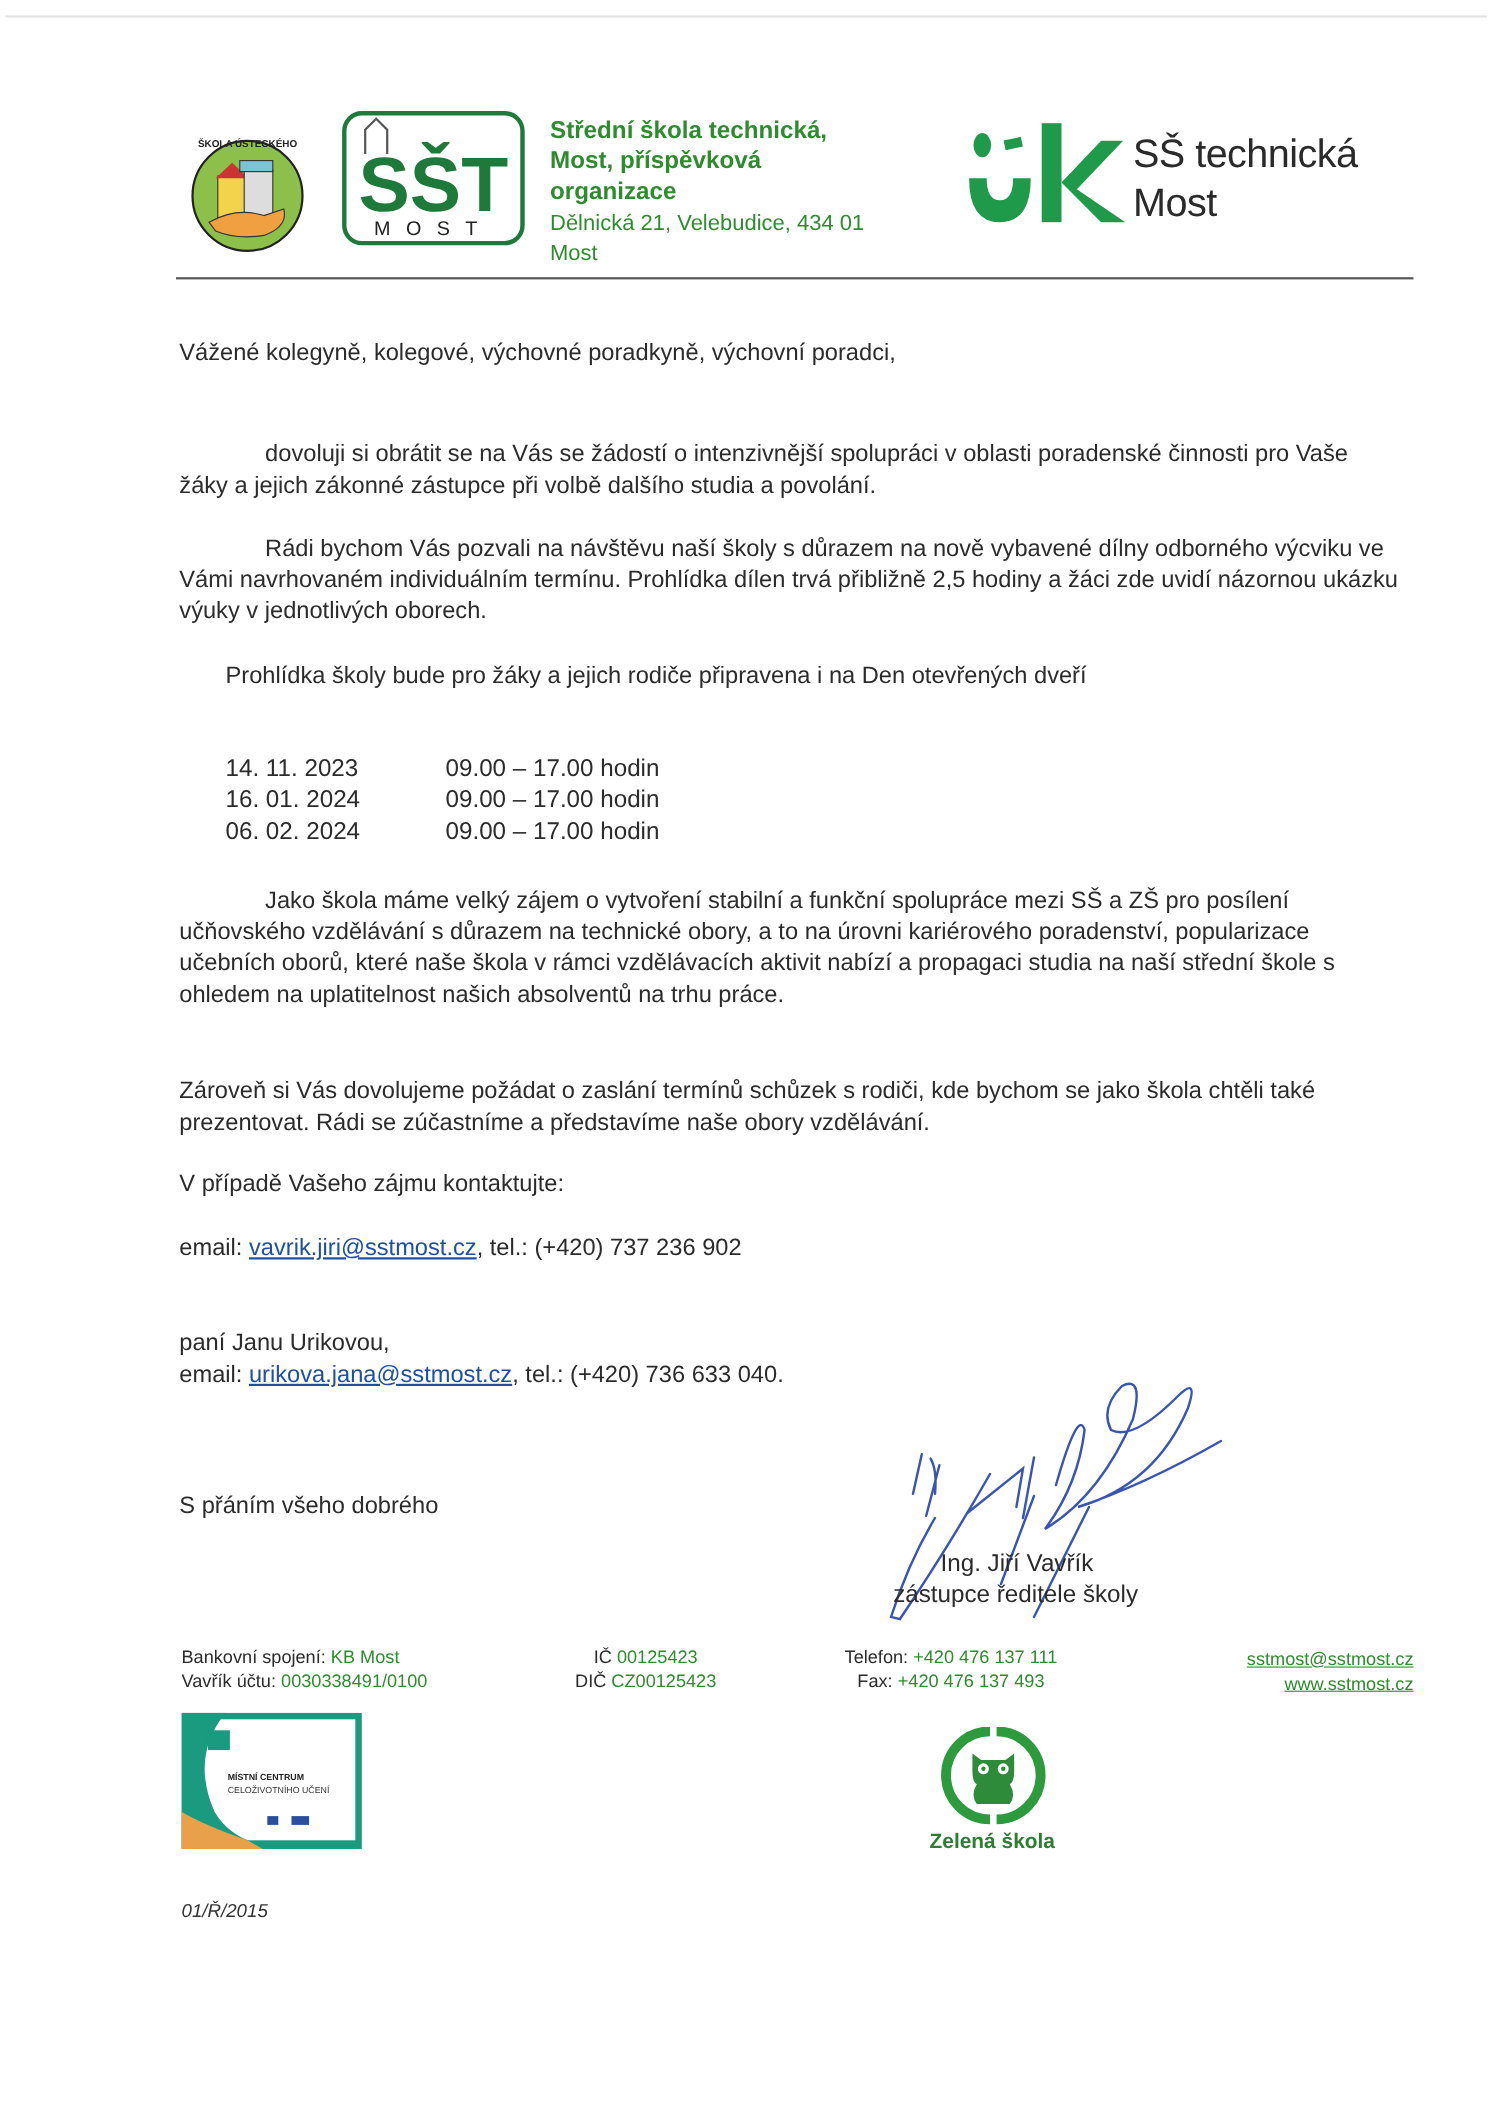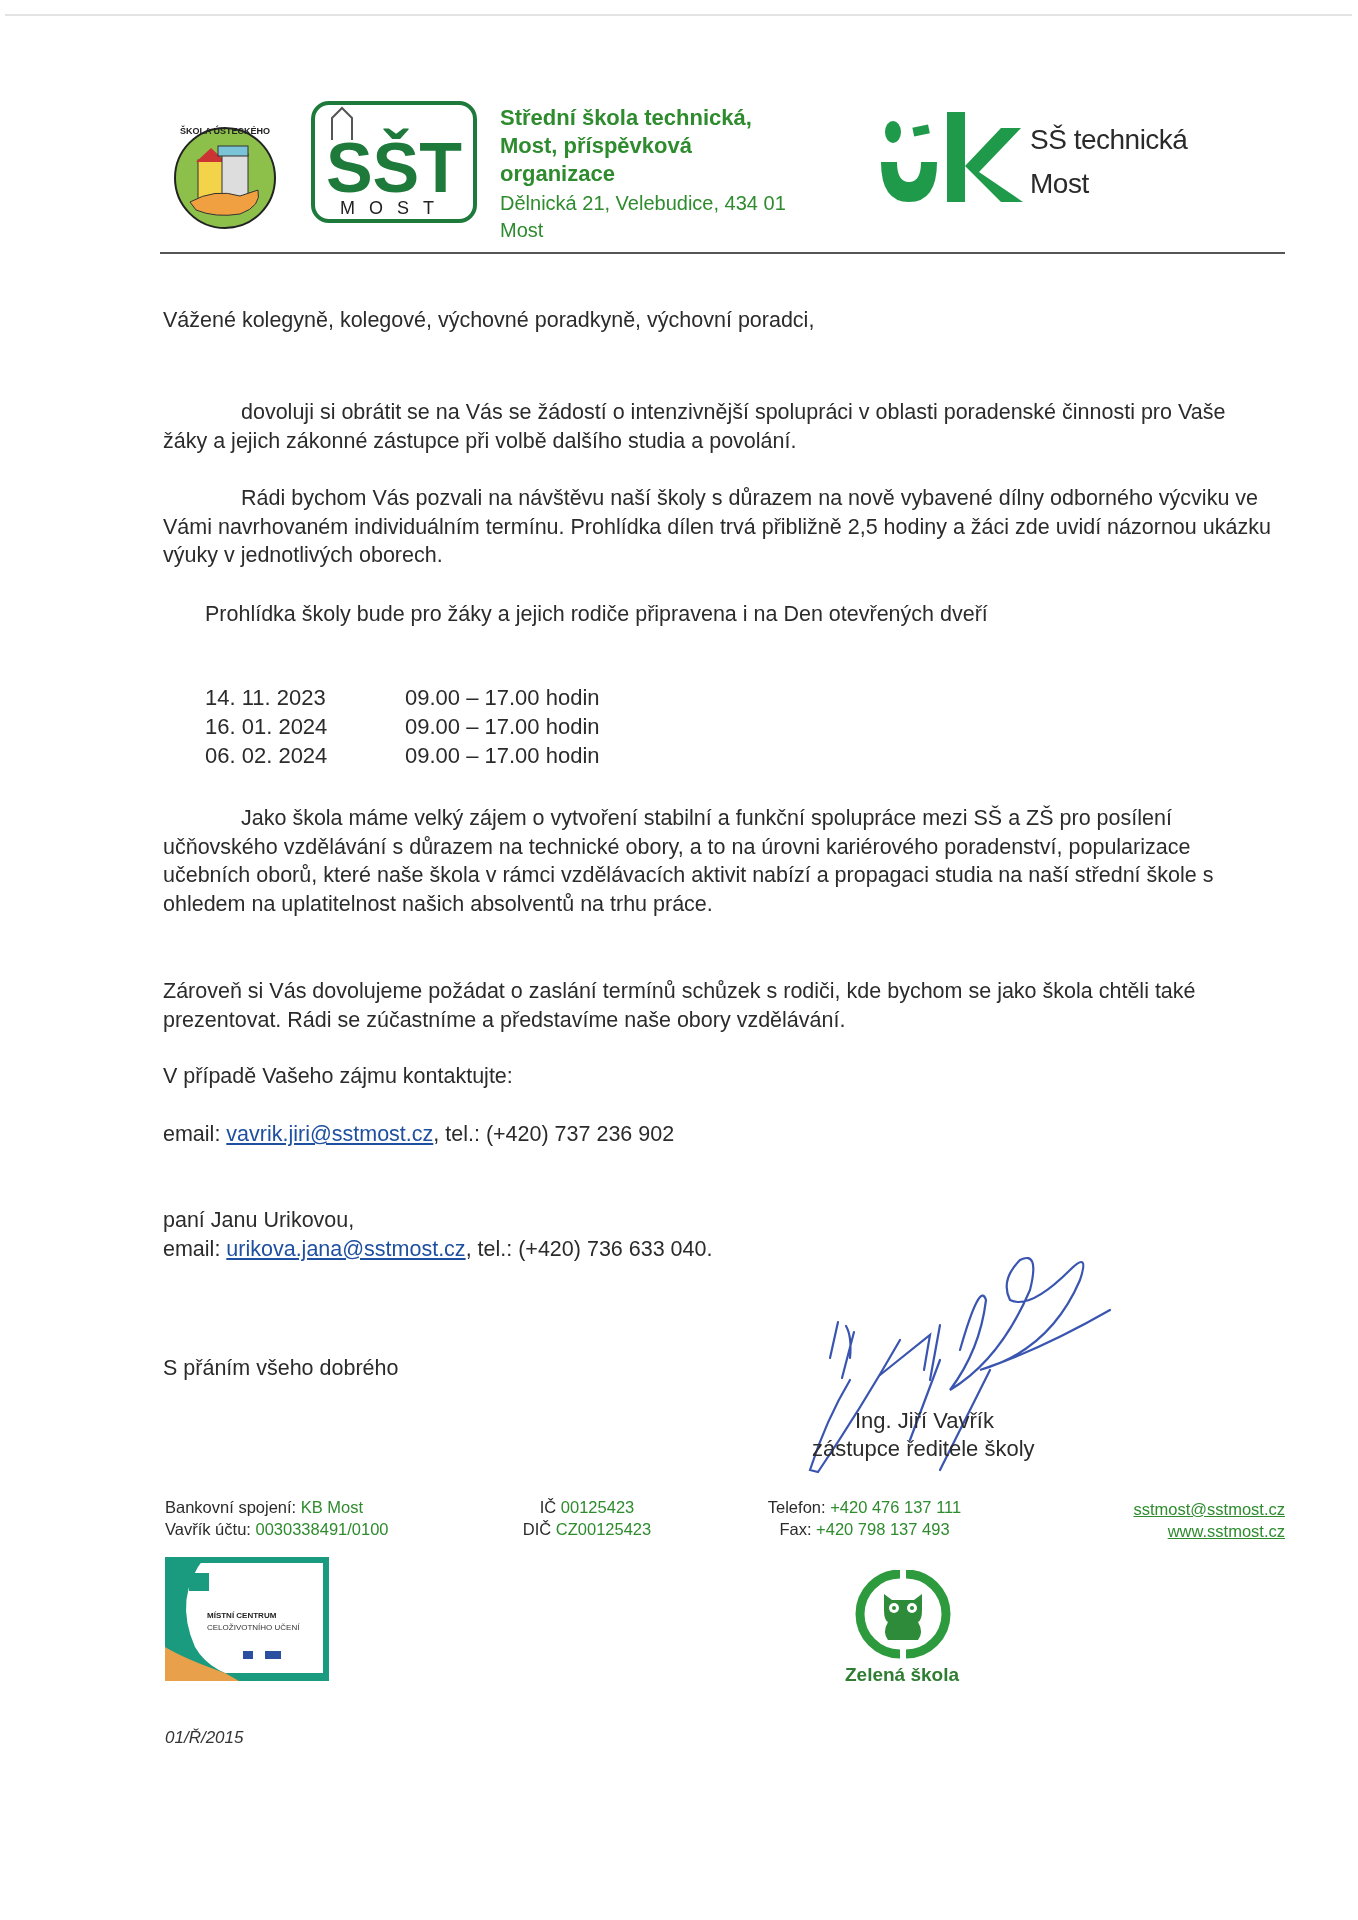--- a/index.html
+++ b/index.html
@@ -7,21 +7,21 @@
          font-family:"Liberation Sans", sans-serif; color:#2b2b2b; }
   .scanline { position:absolute; left:5px; top:14px; width:1347px; height:2px; background:#e3e3e3; }
 
   
   .logo-pateri { position:absolute; left:160px; top:110px; width:130px; height:130px; }
   .logo-sst { position:absolute; left:310px; top:100px; width:168px; height:124px; }
   .school-name { position:absolute; left:500px; top:104px; color:#2e8b2e; font-weight:bold;
                  font-size:22px; line-height:28px; }
   .school-address { position:absolute; left:500px; top:190px; color:#2e8b2e; font-size:20px; line-height:27px; }
   .logo-uk { position:absolute; left:875px; top:110px; width:150px; height:100px; }
-  .brand-text { position:absolute; left:1030px; top:118px; font-size:28px; line-height:44px;
+  .brand-text { position:absolute; left:1030px; top:118px; font-size:36px; line-height:44px;
                 color:#2a2a2a; letter-spacing:-0.5px; }
   .header-rule { position:absolute; left:160px; top:252px; width:1125px; height:2px; background:#555; }
   .p { position:absolute; left:163px; width:1110px; font-size:21.5px; line-height:28.5px; color:#2b2b2b; }
   .indent { text-indent:78px; }
   .dates { position:absolute; left:205px; top:683px; font-size:22px; line-height:29px; }
   .dates .row { display:flex; }
   .dates .d { width:200px; }
   .link { color:#1f4fa0; text-decoration:underline; }
 
   .signature { position:absolute; left:790px; top:1240px; width:330px; height:240px; }
@@ -143,21 +143,21 @@
   <div><span>Vavřík účtu: </span><span class="green">0030338491/0100</span></div>
 </div>
 
 <div class="foot" style="left:512px; top:1496px; text-align:center; width:150px;">
   <div><span>IČ </span><span class="green">00125423</span></div>
   <div><span>DIČ </span><span class="green">CZ00125423</span></div>
 </div>
 
 <div class="foot" style="left:752px; top:1496px; text-align:center; width:225px;">
   <div><span>Telefon: </span><span class="green">+420 476 137 111</span></div>
-  <div><span>Fax: </span><span class="green">+420 798 137 493</span></div>
+  <div><span>Fax: </span><span class="green">+420 476 137 493</span></div>
 </div>
 
 <div class="foot" style="left:1080px; top:1498px; text-align:right; width:205px;">
   <div><a class="foot-link">sstmost@sstmost.cz</a></div>
   <div><a class="foot-link">www.sstmost.cz</a></div>
 </div>
 
 <div class="mcu">
   <svg width="164" height="124" viewBox="0 0 164 124">
     <rect x="0" y="0" width="164" height="124" fill="#1a9a7e"></rect>

